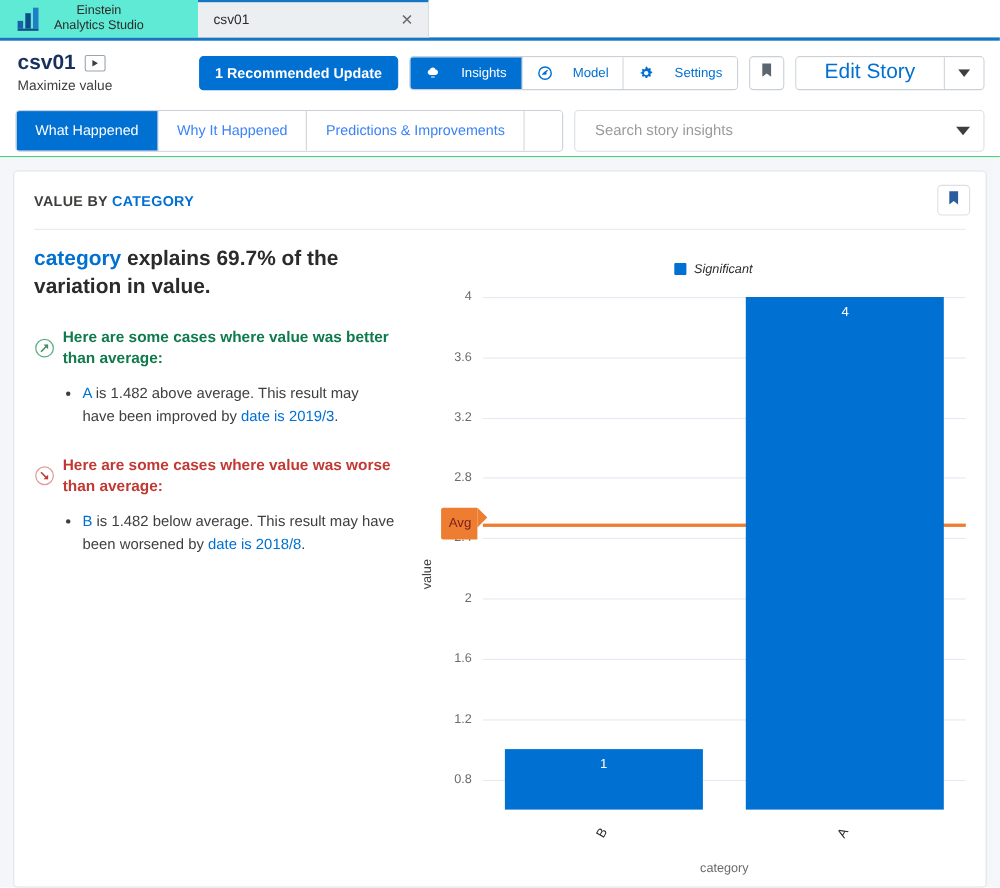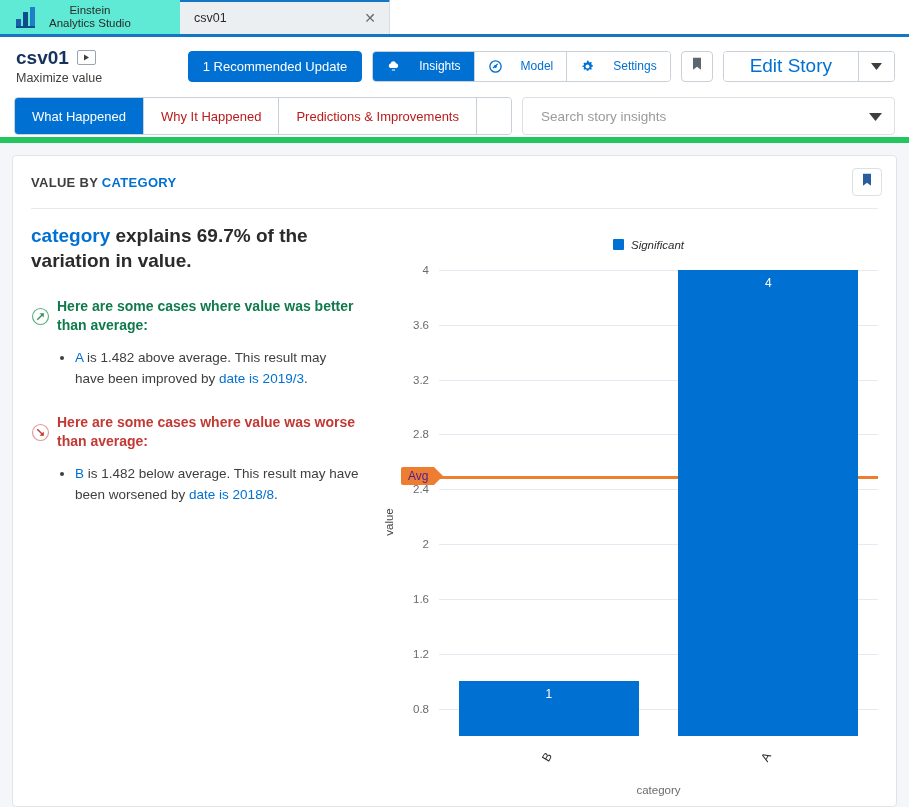--- a/index.html
+++ b/index.html
@@ -114,20 +114,21 @@
     align-items: center;
     justify-content: center;
     padding: 0 14px;
     cursor: pointer;
     white-space: nowrap;
   }
   .btn-primary {
     background: #0070d2;
     border-color: #0070d2;
     color: #ffffff;
+    font-weight: bold;
   }
   
   #view-switch {
     display: flex;
     border: 1px solid #c9d0d7;
     border-radius: 4px;
     overflow: hidden;
     height: 31px;
   }
   #view-switch .seg {
@@ -177,34 +178,34 @@
   }
 
   
   #tabs-row {
     height: 48px;
     display: flex;
     align-items: center;
     padding: 0 14px 0 14px;
     gap: 10px;
     background: #ffffff;
-    border-bottom: 6px solid #22c55e;
+    border-bottom: 1px solid #22c55e;
   }
   #story-tabs {
     display: flex;
     height: 38px;
     border: 1px solid #c9d0d7;
     border-radius: 4px;
     overflow: hidden;
   }
   #story-tabs .tab {
     display: flex; align-items: center; justify-content: center;
     padding: 0 17px;
     font-size: 13px;
-    color: #b91c1c;
+    color: #3b82f6;
     background: #ffffff;
     border-right: 1px solid #c9d0d7;
     cursor: pointer;
     white-space: nowrap;
   }
   #story-tabs .tab.active { background: #0070d2; color: #fff; }
   #story-tabs .tab-caret {
     width: 32px;
     display: flex; align-items: center; justify-content: center;
     background: #fff;
@@ -376,23 +377,23 @@
   #avg-line {
     position: absolute;
     left: 0; right: 0;
     height: 3px;
     background: #ed7d31;
     pointer-events: none;
   }
   #avg-badge {
     position: absolute;
     left: -38px;
-    height: 18px;
+    height: 29px;
     background: #ed7d31;
-    color: #4c1d95;
+    color: #7f1d1d;
     font-size: 12px;
     display: flex;
     align-items: center;
     padding: 0 6px 0 7px;
     transform: translateY(-50%);
     border-radius: 2px 0 0 2px;
   }
   #avg-badge::after {
     content: "";
     position: absolute;

